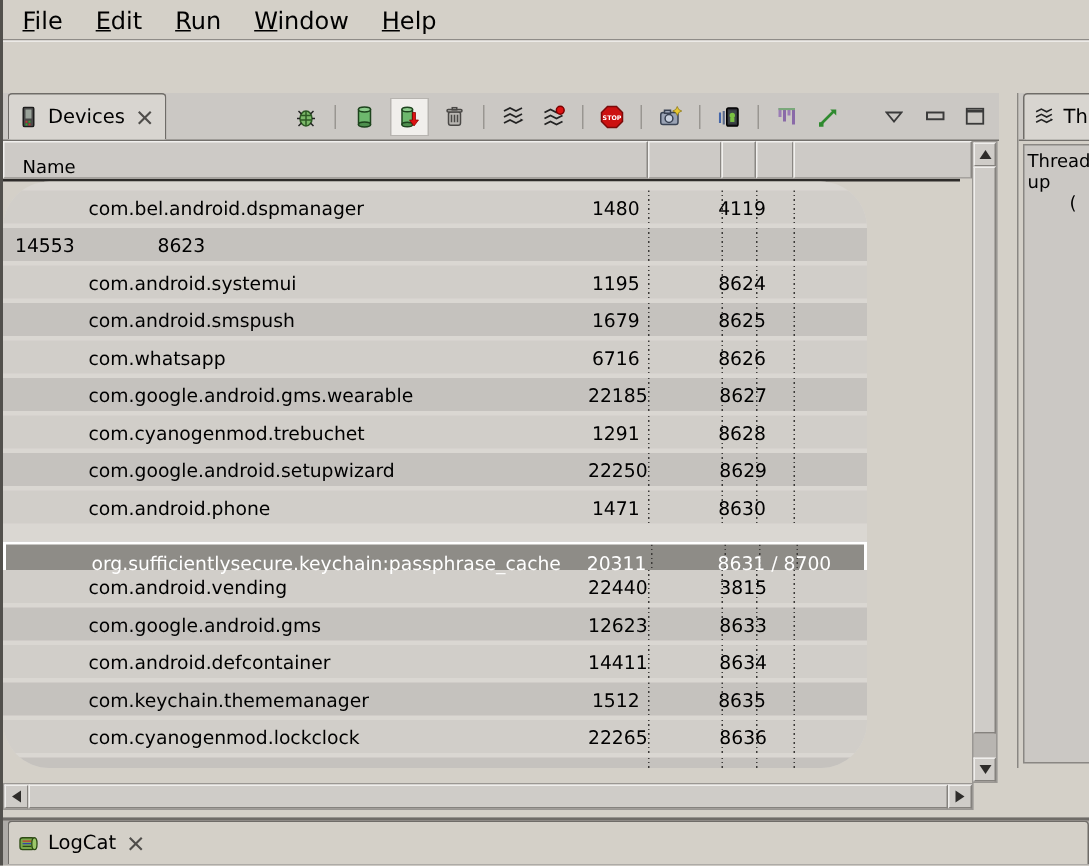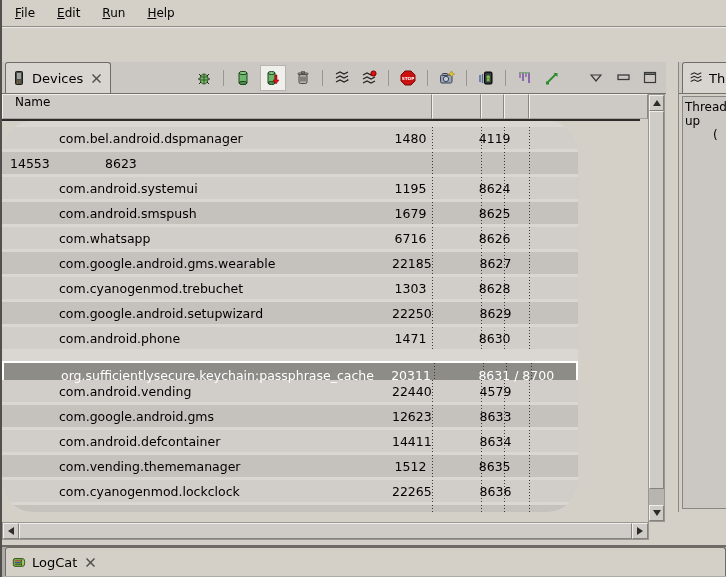--- a/index.html
+++ b/index.html
@@ -5,21 +5,21 @@
   * { margin:0; padding:0; box-sizing:border-box; }
   html,body { width:726px; height:577px; overflow:hidden; }
   body {
     font-family:"DejaVu Sans","Liberation Sans",sans-serif;
     background:#d4d0c8; color:#000; font-size:12px;
     border-left:2px solid #52504c;
     position:relative;
   }
   
   .menubar { height:27px; display:flex; align-items:center; border-bottom:1px solid #8f8c88; background:#d4d0c8; padding-left:2px; }
-  .menu-item { padding:4px 11px; font-size:12px; cursor:default; }
+  .menu-item { padding:4px 11px; font-size:16px; cursor:default; }
   .menu-item u { text-decoration:underline; }
   
   .topstrip { height:35px; background:#d4d0c8; border-top:1px solid #eceae7; }
   
   .tabbar { height:32px; background:#cbc8c4; border-bottom:1px solid #74716d; display:flex; align-items:flex-end; position:relative; }
   .tab { height:31px; display:flex; align-items:center; gap:6px; padding:0 8px 0 6px;
          background:#d8d5d0; border:1px solid #6f6c68; border-bottom:none;
          border-radius:3px 3px 0 0; margin-left:3px; font-size:13px; }
   .tab .close-x { margin-left:2px; }
   
@@ -30,21 +30,21 @@
   .wide-gap { width:10px; }
   
   .main { display:flex; height:450px;gap:12px; }
   .left-pane { width:664px; position:relative; background:#d4d0c8; }
   .right-pane { flex:1; position:relative; background:#d4d0c8; border-left:1px solid #8a8783; overflow:hidden; }
   
   .table-wrap { position:relative; height:418px; }
   .thead { display:flex; width:646px; height:25px; }
   .th { background:#cdcac6; border-top:1px solid #f1f0ee; border-left:1px solid #f1f0ee;
         border-right:1px solid #8a8783; border-bottom:1px solid #a5a29e;
-        font-size:12px; display:flex; align-items:flex-start; }
+        font-size:12px; display:flex; align-items:flex-end; }
   .th.name { width:430px; padding-left:12px; }
   .th.c1 { width:49px; } .th.c2 { width:23px; } .th.c3 { width:25px; } .th.c4 { width:119px; }
   .head-line { width:638px; height:2px; background:#2e2c2a; }
   .viewport { width:576px; height:391px; background:#dad7d2; padding-top:3px; overflow:hidden;border-radius:31px; }
   .row { height:25px; padding-top:3px; }
   .row-inner {
     height:22px; display:flex; align-items:center; font-size:12.5px;
     background-image:
       repeating-linear-gradient(to bottom,#3c3a38 0 1px,transparent 1px 3px),
       repeating-linear-gradient(to bottom,#3c3a38 0 1px,transparent 1px 3px),
@@ -89,20 +89,21 @@
   .icon16 { width:16px; height:16px; display:block; }
   .icon14 { width:14px; height:14px; display:block; }
 </style>
 </head>
 <body>
 
 <div class="menubar">
   <div class="menu-item"><u>F</u><span>ile</span></div>
   <div class="menu-item"><u>E</u><span>dit</span></div>
   <div class="menu-item"><u>R</u><span>un</span></div>
+  <div class="menu-item"><u>W</u><span>indow</span></div>
   <div class="menu-item"><u>H</u><span>elp</span></div>
 </div>
 
 <div class="topstrip"></div>
 
 <div class="main">
 
   <div class="left-pane">
     <div class="tabbar">
       <div class="tab">
@@ -303,21 +304,21 @@
               <div class="cell-name">com.google.android.gms.wearable</div>
               <div class="cell-pid">22185</div>
               <div class="cell-e1"></div>
               <div class="cell-e2"></div>
               <div class="cell-port">8627</div>
             </div>
           </div>
           <div class="row">
             <div class="row-inner">
               <div class="cell-name">com.cyanogenmod.trebuchet</div>
-              <div class="cell-pid">1303</div>
+              <div class="cell-pid">1291</div>
               <div class="cell-e1"></div>
               <div class="cell-e2"></div>
               <div class="cell-port">8628</div>
             </div>
           </div>
           <div class="row">
             <div class="row-inner">
               <div class="cell-name">com.google.android.setupwizard</div>
               <div class="cell-pid">22250</div>
               <div class="cell-e1"></div>
@@ -342,21 +343,21 @@
               <div class="cell-e2"></div>
               <div class="cell-port">8631 / 8700</div>
             </div>
           </div>
           <div class="row">
             <div class="row-inner">
               <div class="cell-name">com.android.vending</div>
               <div class="cell-pid">22440</div>
               <div class="cell-e1"></div>
               <div class="cell-e2"></div>
-              <div class="cell-port">4579</div>
+              <div class="cell-port">3815</div>
             </div>
           </div>
           <div class="row">
             <div class="row-inner">
               <div class="cell-name">com.google.android.gms</div>
               <div class="cell-pid">12623</div>
               <div class="cell-e1"></div>
               <div class="cell-e2"></div>
               <div class="cell-port">8633</div>
             </div>
@@ -365,21 +366,21 @@
             <div class="row-inner">
               <div class="cell-name">com.android.defcontainer</div>
               <div class="cell-pid">14411</div>
               <div class="cell-e1"></div>
               <div class="cell-e2"></div>
               <div class="cell-port">8634</div>
             </div>
           </div>
           <div class="row">
             <div class="row-inner">
-              <div class="cell-name">com.vending.thememanager</div>
+              <div class="cell-name">com.keychain.thememanager</div>
               <div class="cell-pid">1512</div>
               <div class="cell-e1"></div>
               <div class="cell-e2"></div>
               <div class="cell-port">8635</div>
             </div>
           </div>
           <div class="row">
             <div class="row-inner">
               <div class="cell-name">com.cyanogenmod.lockclock</div>
               <div class="cell-pid">22265</div>

